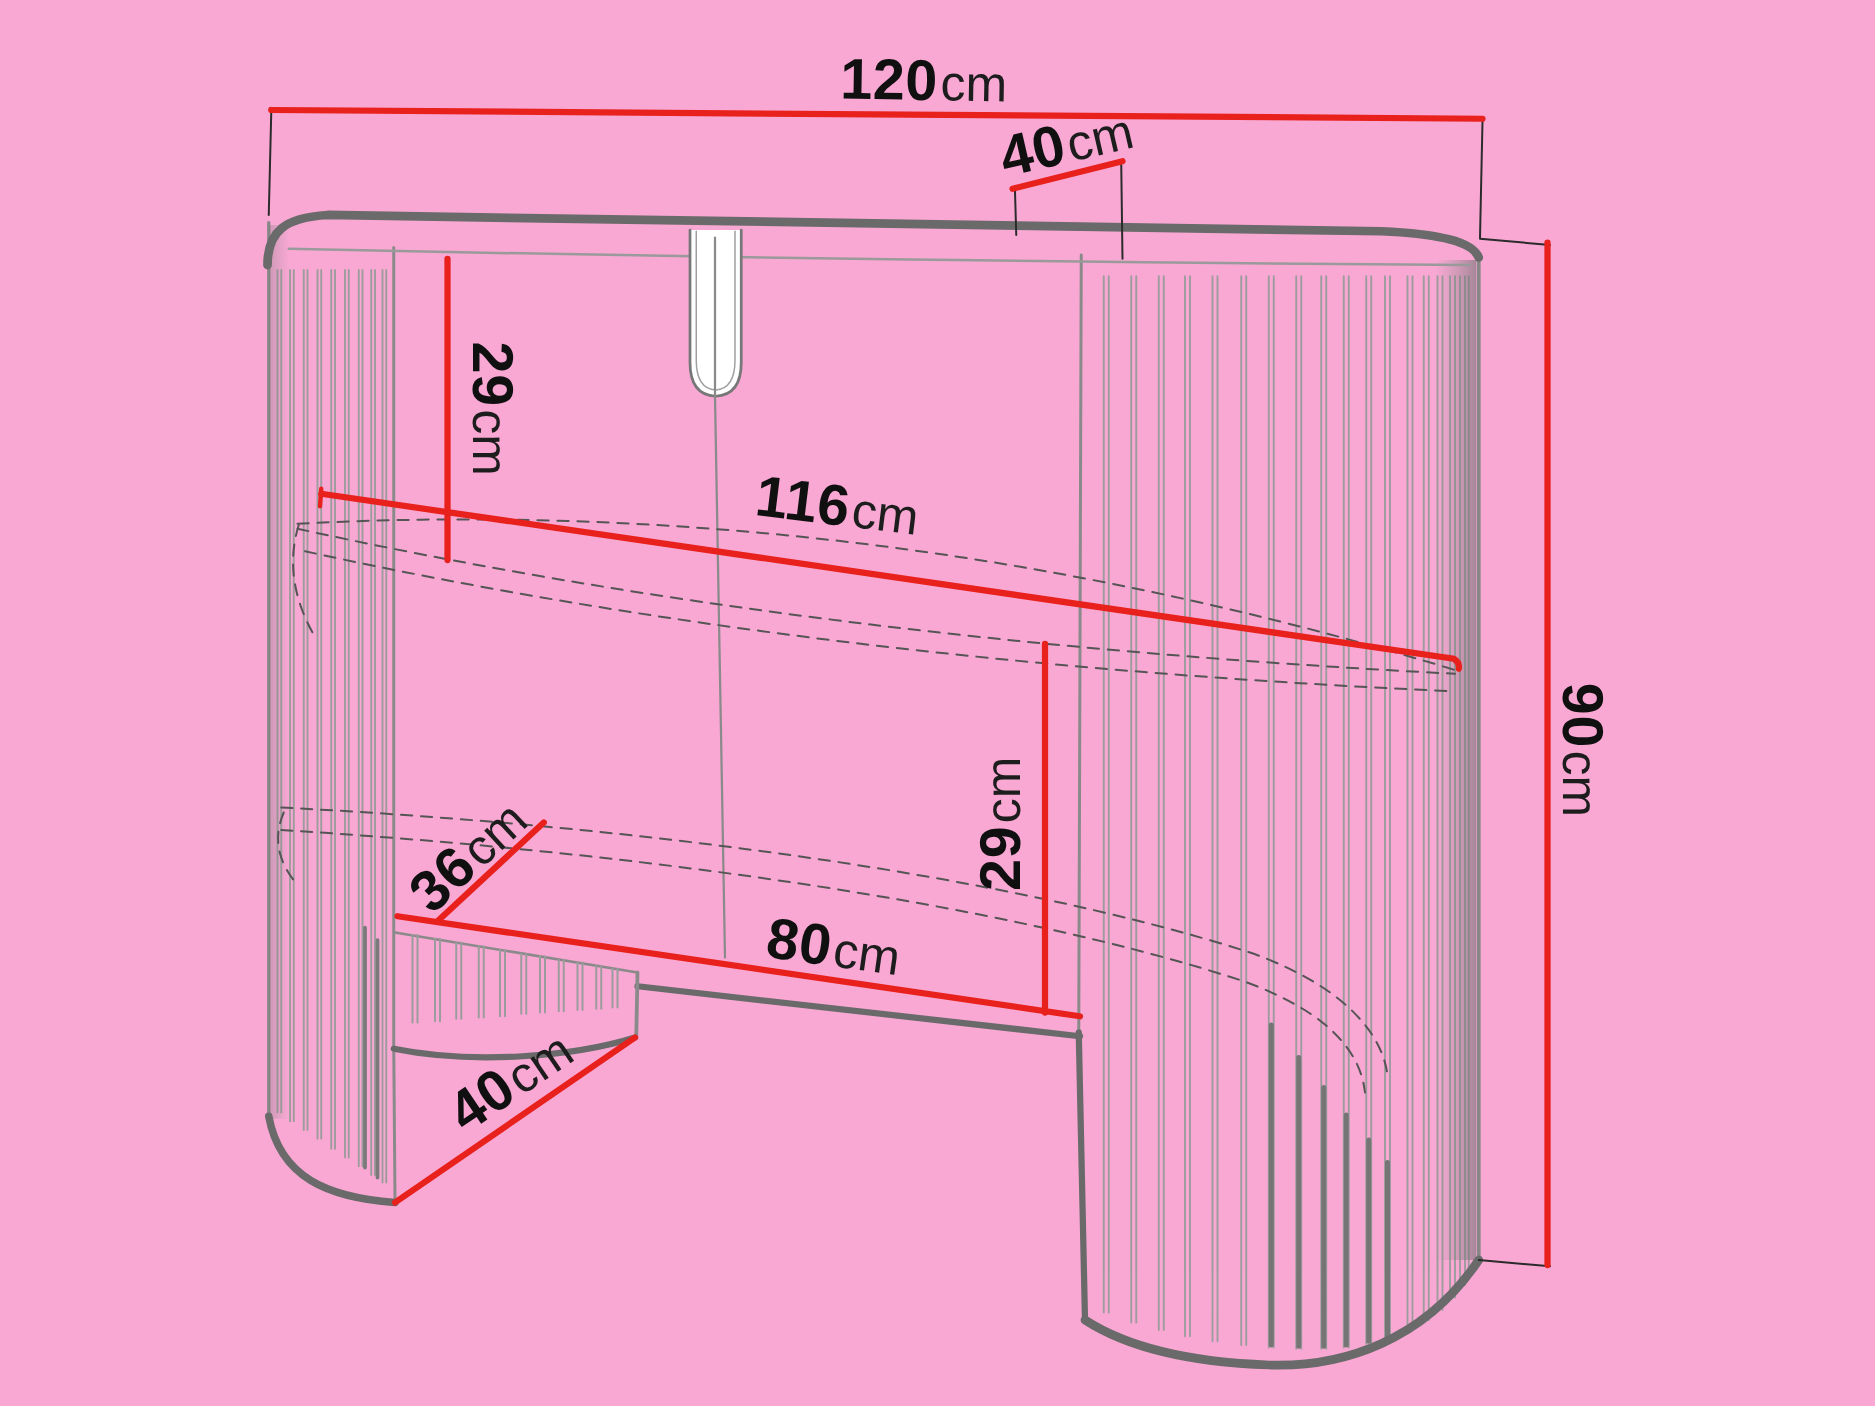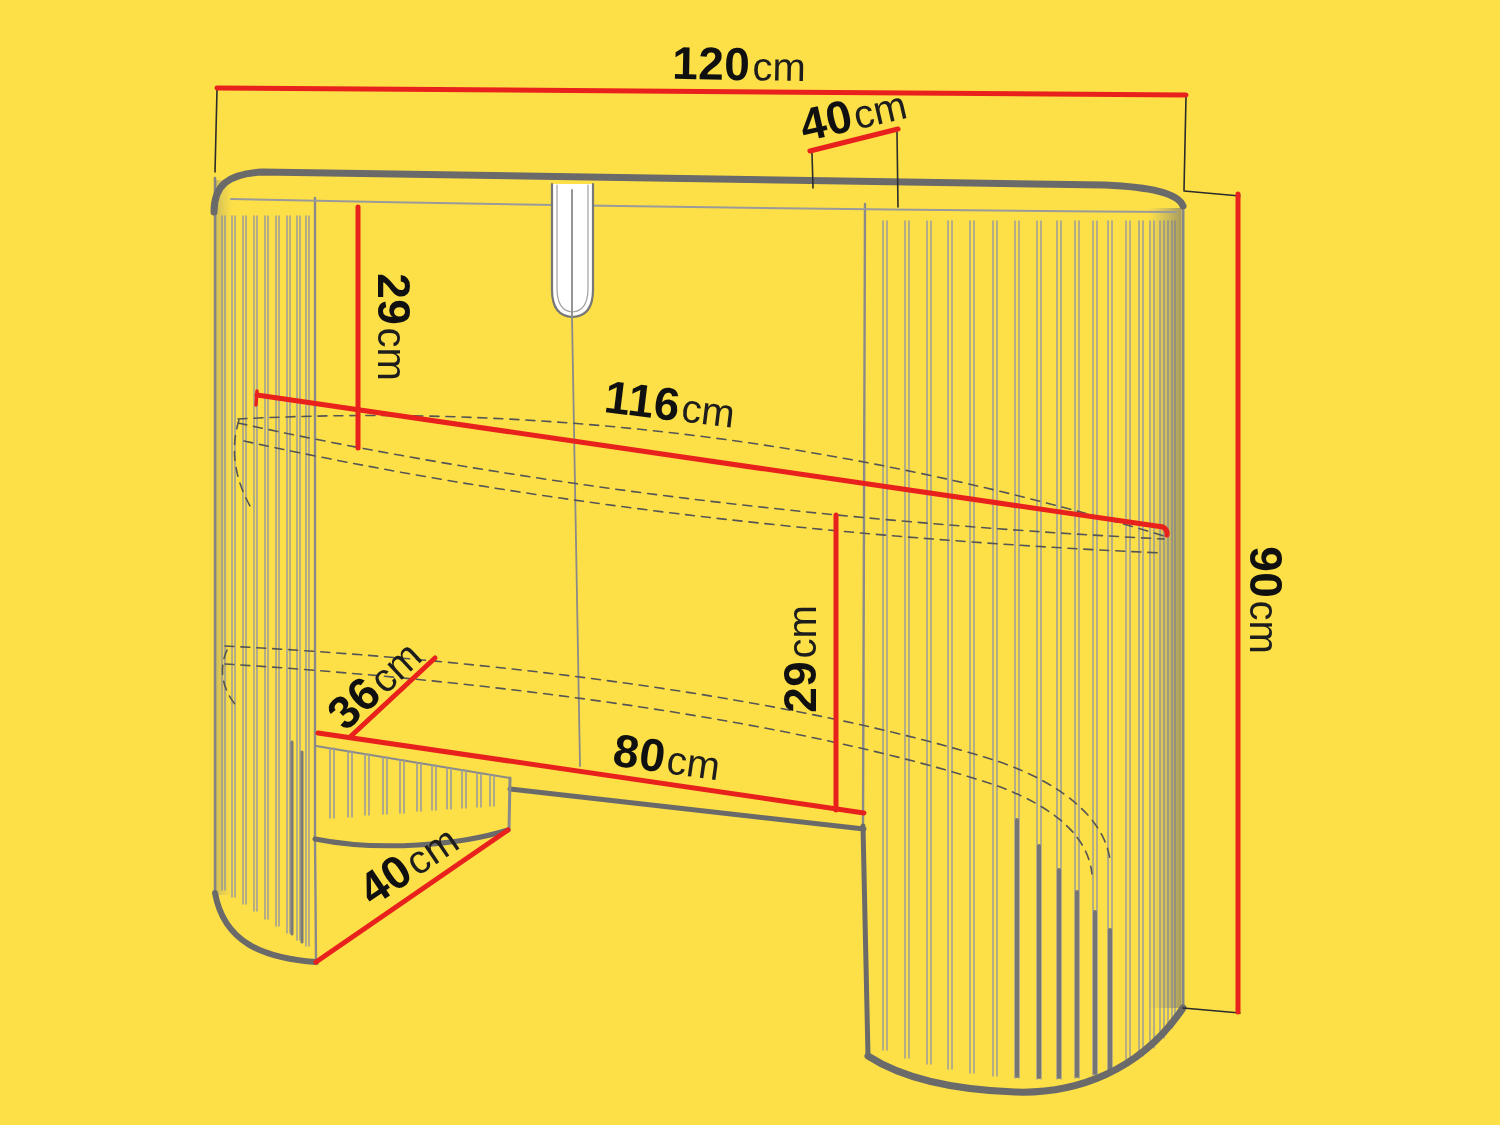--- a/index.html
+++ b/index.html
@@ -1,16 +1,16 @@
 <!DOCTYPE html>
 <html><head>
 <meta charset="utf-8">
 <style>
   html,body{margin:0;padding:0;background:#fff;}
-  .stage{position:relative;width:1500px;height:1125px;background:#fde047;overflow:hidden;
+  .stage{position:relative;width:1500px;height:1125px;background:#f9a8d4;overflow:hidden;
          font-family:"Liberation Sans",sans-serif;}
   .stage svg{position:absolute;left:0;top:0;}
   .dim-label{position:absolute;white-space:nowrap;color:#101010;
              transform:translate(-50%,-50%) rotate(var(--rot,0deg));
              line-height:1;z-index:5;}
   .dim-label .num{font-weight:700;font-size:46px;letter-spacing:.5px;}
   .dim-label .unit{font-weight:400;font-size:40px;margin-left:2px;color:#1d1d1d;}
 </style>
 </head>
 <body>

